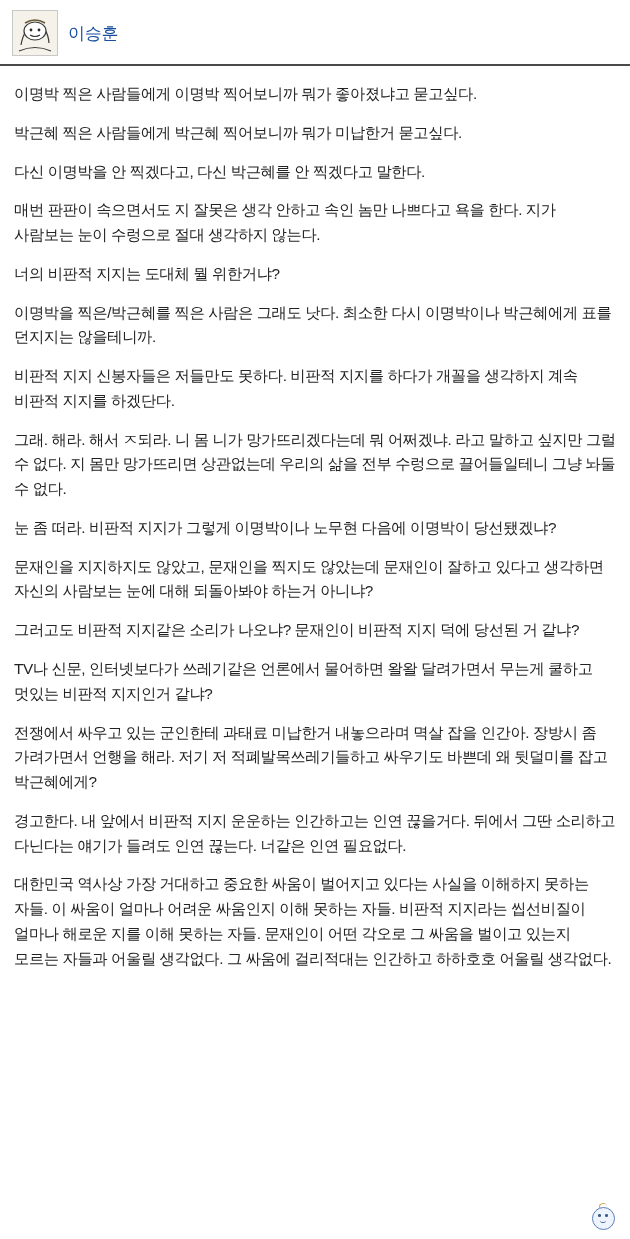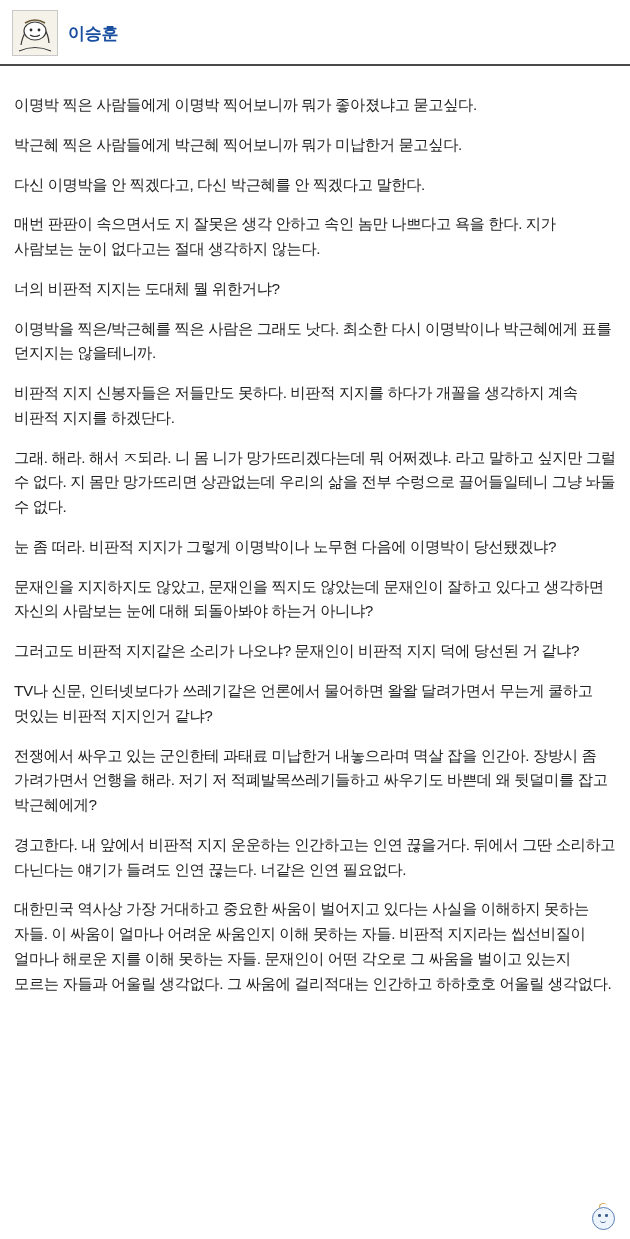--- a/index.html
+++ b/index.html
@@ -35,33 +35,33 @@
     position: relative;
     overflow: hidden;
     flex: 0 0 auto;
   }
   .avatar .scribble {
     position: absolute;
     inset: 0;
   }
   .author-name {
     font-size: 17px;
-    font-weight: bold;
+    font-weight: normal;
     color: #1a4fa0;
     letter-spacing: -0.3px;
   }
   
   .post-body {
     padding: 12px 14px 8px 14px;
   }
   .para {
     font-size: 15.3px;
     line-height: 1.62;
     color: #222222;
-    margin: 15px 0 14px 0;
+    margin: 4px 0 14px 0;
     letter-spacing: -0.4px;
     word-break: keep-all;
     white-space: pre-wrap;
   }
   .para:last-child {
     margin-bottom: 0;
   }
   
   .post-footer {
     position: absolute;
@@ -136,21 +136,21 @@
         <path d="M6 40 q16 -7 32 0" fill="none" stroke="#3a3a3a" stroke-width="1.2"></path>
       </svg>
     </div>
     <div class="author-name">이승훈</div>
   </div>
 
   <div class="post-body">
     <p class="para">이명박 찍은 사람들에게 이명박 찍어보니까 뭐가 좋아졌냐고 묻고싶다.</p>
     <p class="para">박근혜 찍은 사람들에게 박근혜 찍어보니까 뭐가 미납한거 묻고싶다.</p>
     <p class="para">다신 이명박을 안 찍겠다고, 다신 박근혜를 안 찍겠다고 말한다.</p>
-    <p class="para">매번 판판이 속으면서도 지 잘못은 생각 안하고 속인 놈만 나쁘다고 욕을 한다. 지가 사람보는 눈이 없다고는 절대 생각하지 않는다.</p>
+    <p class="para">매번 판판이 속으면서도 지 잘못은 생각 안하고 속인 놈만 나쁘다고 욕을 한다. 지가 사람보는 눈이 수렁으로 절대 생각하지 않는다.</p>
     <p class="para">너의 비판적 지지는 도대체 뭘 위한거냐?</p>
     <p class="para">이명박을 찍은/박근혜를 찍은 사람은 그래도 낫다. 최소한 다시 이명박이나 박근혜에게 표를 던지지는 않을테니까.</p>
     <p class="para">비판적 지지 신봉자들은 저들만도 못하다. 비판적 지지를 하다가 개꼴을 생각하지 계속 비판적 지지를 하겠단다.</p>
     <p class="para">그래. 해라. 해서 ㅈ되라. 니 몸 니가 망가뜨리겠다는데 뭐 어쩌겠냐. 라고 말하고 싶지만 그럴 수 없다. 지 몸만 망가뜨리면 상관없는데 우리의 삶을 전부 수렁으로 끌어들일테니 그냥 놔둘 수 없다.</p>
     <p class="para">눈 좀 떠라. 비판적 지지가 그렇게 이명박이나 노무현 다음에 이명박이 당선됐겠냐?</p>
     <p class="para">문재인을 지지하지도 않았고, 문재인을 찍지도 않았는데 문재인이 잘하고 있다고 생각하면 자신의 사람보는 눈에 대해 되돌아봐야 하는거 아니냐?</p>
     <p class="para">그러고도 비판적 지지같은 소리가 나오냐? 문재인이 비판적 지지 덕에 당선된 거 같냐?</p>
     <p class="para">TV나 신문, 인터넷보다가 쓰레기같은 언론에서 물어하면 왈왈 달려가면서 무는게 쿨하고 멋있는 비판적 지지인거 같냐?</p>
     <p class="para">전쟁에서 싸우고 있는 군인한테 과태료 미납한거 내놓으라며 멱살 잡을 인간아. 장방시 좀 가려가면서 언행을 해라. 저기 저 적폐발목쓰레기들하고 싸우기도 바쁜데 왜 뒷덜미를 잡고 박근혜에게?</p>
     <p class="para">경고한다. 내 앞에서 비판적 지지 운운하는 인간하고는 인연 끊을거다. 뒤에서 그딴 소리하고 다닌다는 얘기가 들려도 인연 끊는다. 너같은 인연 필요없다.</p>

